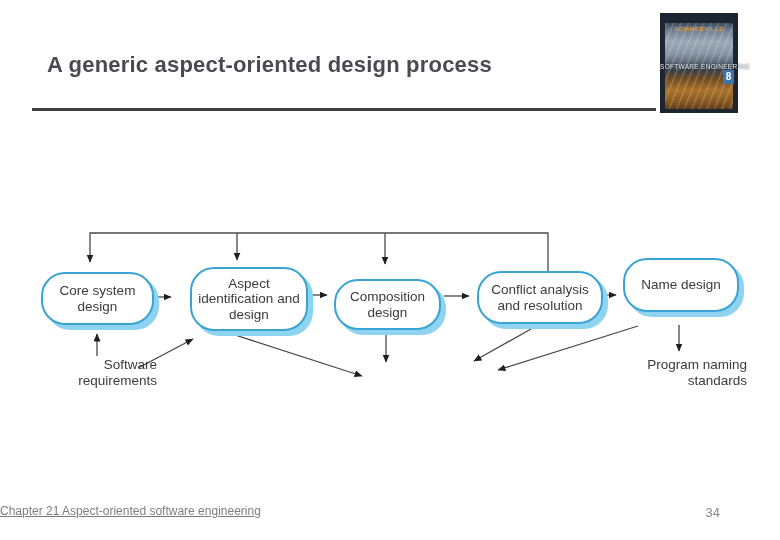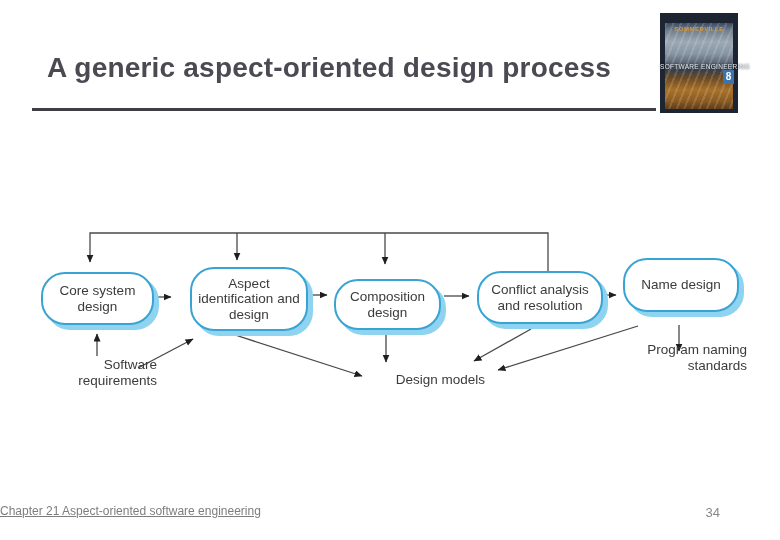--- a/index.html
+++ b/index.html
@@ -2,21 +2,21 @@
 <html><head>
 <meta charset="utf-8">
 <style>
   html,body{margin:0;padding:0;background:#fff;}
   .slide{
     position:relative;width:780px;height:540px;background:#ffffff;overflow:hidden;
     font-family:"Liberation Sans",sans-serif;
   }
   .slide-title{
     position:absolute;left:47px;top:52px;width:620px;
-    font-size:28px;font-weight:bold;color:#4b4a53;letter-spacing:.2px;
+    font-size:22px;font-weight:bold;color:#4b4a53;letter-spacing:.2px;
   }
   .title-rule{
     position:absolute;left:32px;top:108px;width:624px;height:3px;background:#3e3e44;
   }
 
   
   .book-cover{position:absolute;left:660px;top:13px;width:78px;height:100px;background:#1d2432;}
   .cover-photo{
     position:absolute;left:5px;top:10px;right:5px;bottom:4px;
     background:
@@ -51,21 +51,21 @@
   .box-aspect{left:178px;top:267px;width:118px;height:64px;margin-left:12px;}
   .box-composition{left:334px;top:271px;width:107px;height:51px;margin-top:8px;}
   .box-conflict{left:477px;top:271px;width:126px;height:53px;}
   .box-name{left:623px;top:258px;width:116px;height:54px;}
   .dlabel{
     position:absolute;z-index:2;text-align:right;
     font-size:13.5px;line-height:1.22;color:#3b3b3b;
   }
   .lbl-requirements{left:37px;top:357px;width:120px;}
   .lbl-models{left:365px;top:372px;width:120px;white-space:nowrap;}
-  .lbl-standards{left:622px;top:342px;width:125px;}
+  .lbl-standards{left:622px;top:357px;width:125px;}
 
   
   .footer-text{
     position:absolute;top:504px;left:0;width:100%;text-align:left;
     font-size:12px;color:#7d7d7d;text-decoration:underline;
   }
   .page-number{
     position:absolute;top:505px;left:696px;width:24px;text-align:right;
     font-size:13px;color:#888888;
   }
@@ -117,19 +117,18 @@
     <span>Composition design</span>
   </div>
   <div class="pbox box-conflict">
     <span>Conflict analysis and resolution</span>
   </div>
   <div class="pbox box-name">
     <span>Name design</span>
   </div>
 
   <div class="dlabel lbl-requirements">Software requirements</div>
-  <div class="dlabel lbl-models">Design models</div>
   <div class="dlabel lbl-standards">Program naming standards</div>
 
   <div class="footer-text">Chapter 21 Aspect-oriented software engineering</div>
   <div class="page-number">34</div>
 
 </div>
 
 </body></html>

